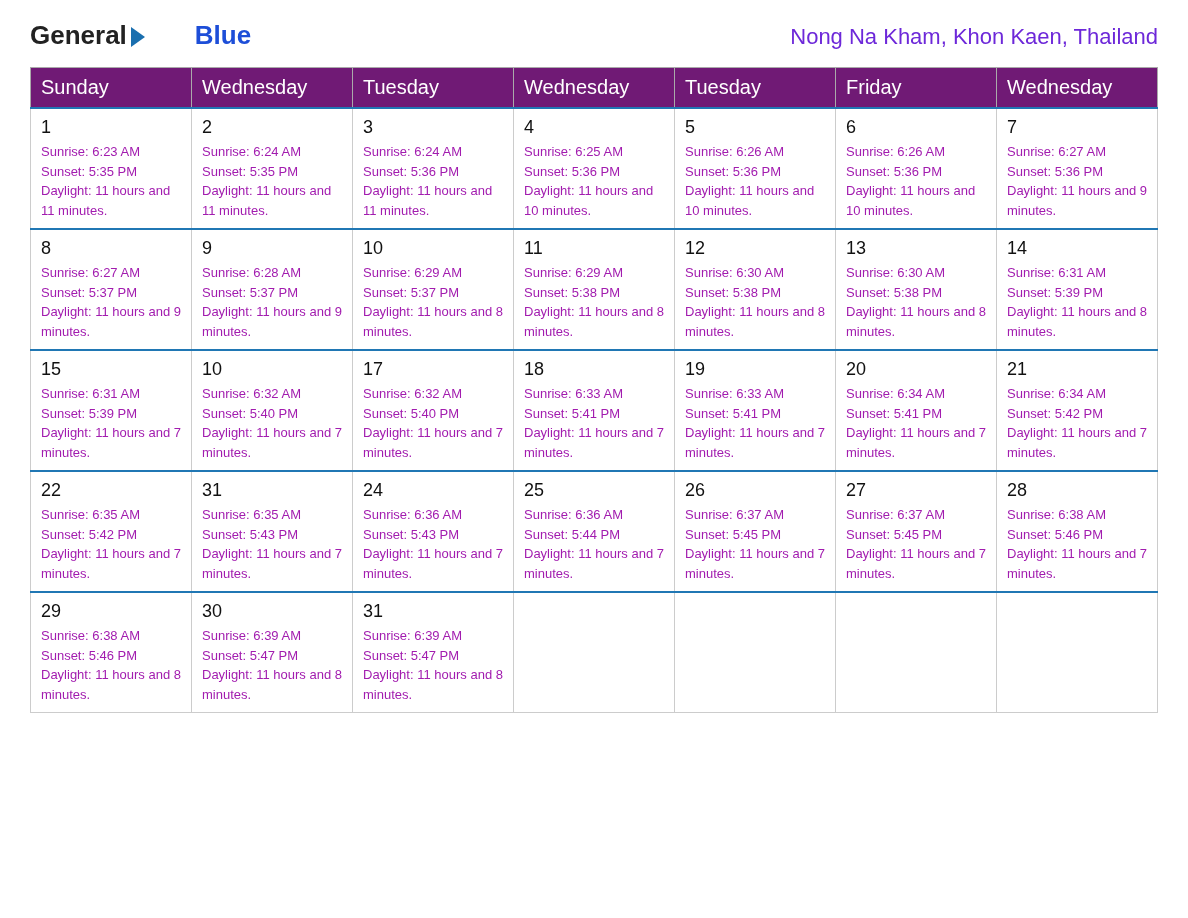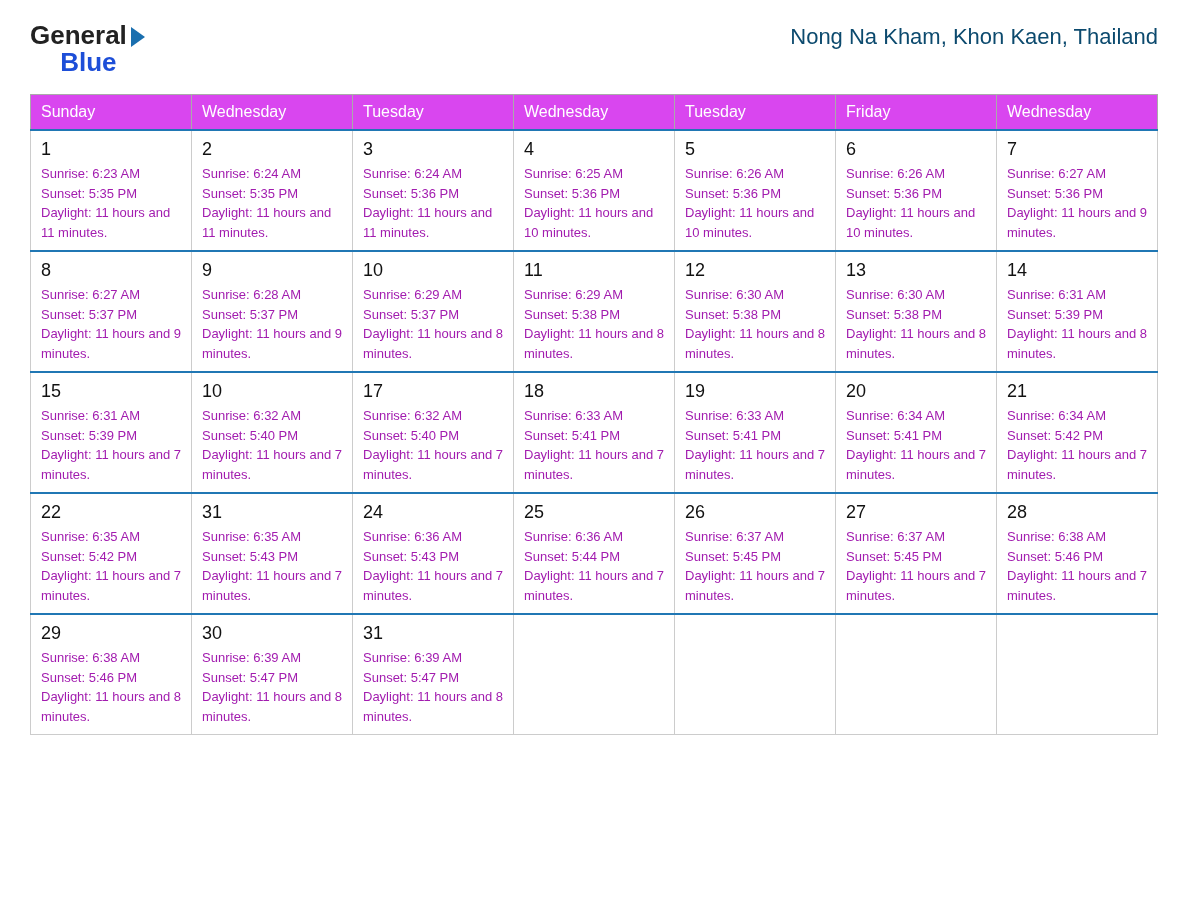--- a/index.html
+++ b/index.html
@@ -12,22 +12,22 @@
       padding: 20px 30px;
     }
     .header {
       display: flex;
       justify-content: space-between;
       align-items: flex-start;
       margin-bottom: 16px;
     }
     .logo {
       display: flex;
-      flex-direction: column;
-      align-items: center;
+      align-items: flex-end;
+      gap: 48px;
     }
     .logo-top {
       display: flex;
       align-items: center;
       font-size: 26px;
       font-weight: bold;
       color: #222;
     }
     .logo-arrow {
       width: 0;
@@ -48,32 +48,32 @@
     .title-block {
       text-align: right;
     }
     .month-title {
       font-size: 52px;
       font-weight: normal;
       color: #111;
     }
     .location-title {
       font-size: 22px;
-      color: #0c4a6e;
+      color: #6d28d9;
       margin-top: 4px;
     }
     .calendar {
       width: 100%;
       border-collapse: collapse;
       border: 1px solid #aaa;
     }
     .calendar th {
-      background-color: #d946ef;
+      background-color: #701a75;
       color: #fff;
-      font-size: 16px;
+      font-size: 20px;
       font-weight: normal;
       padding: 8px 10px;
       text-align: left;
       border: 1px solid #aaa;
     }
     .calendar td {
       vertical-align: top;
       padding: 8px 10px;
       border: 1px solid #ccc;
       font-size: 13.5px;

